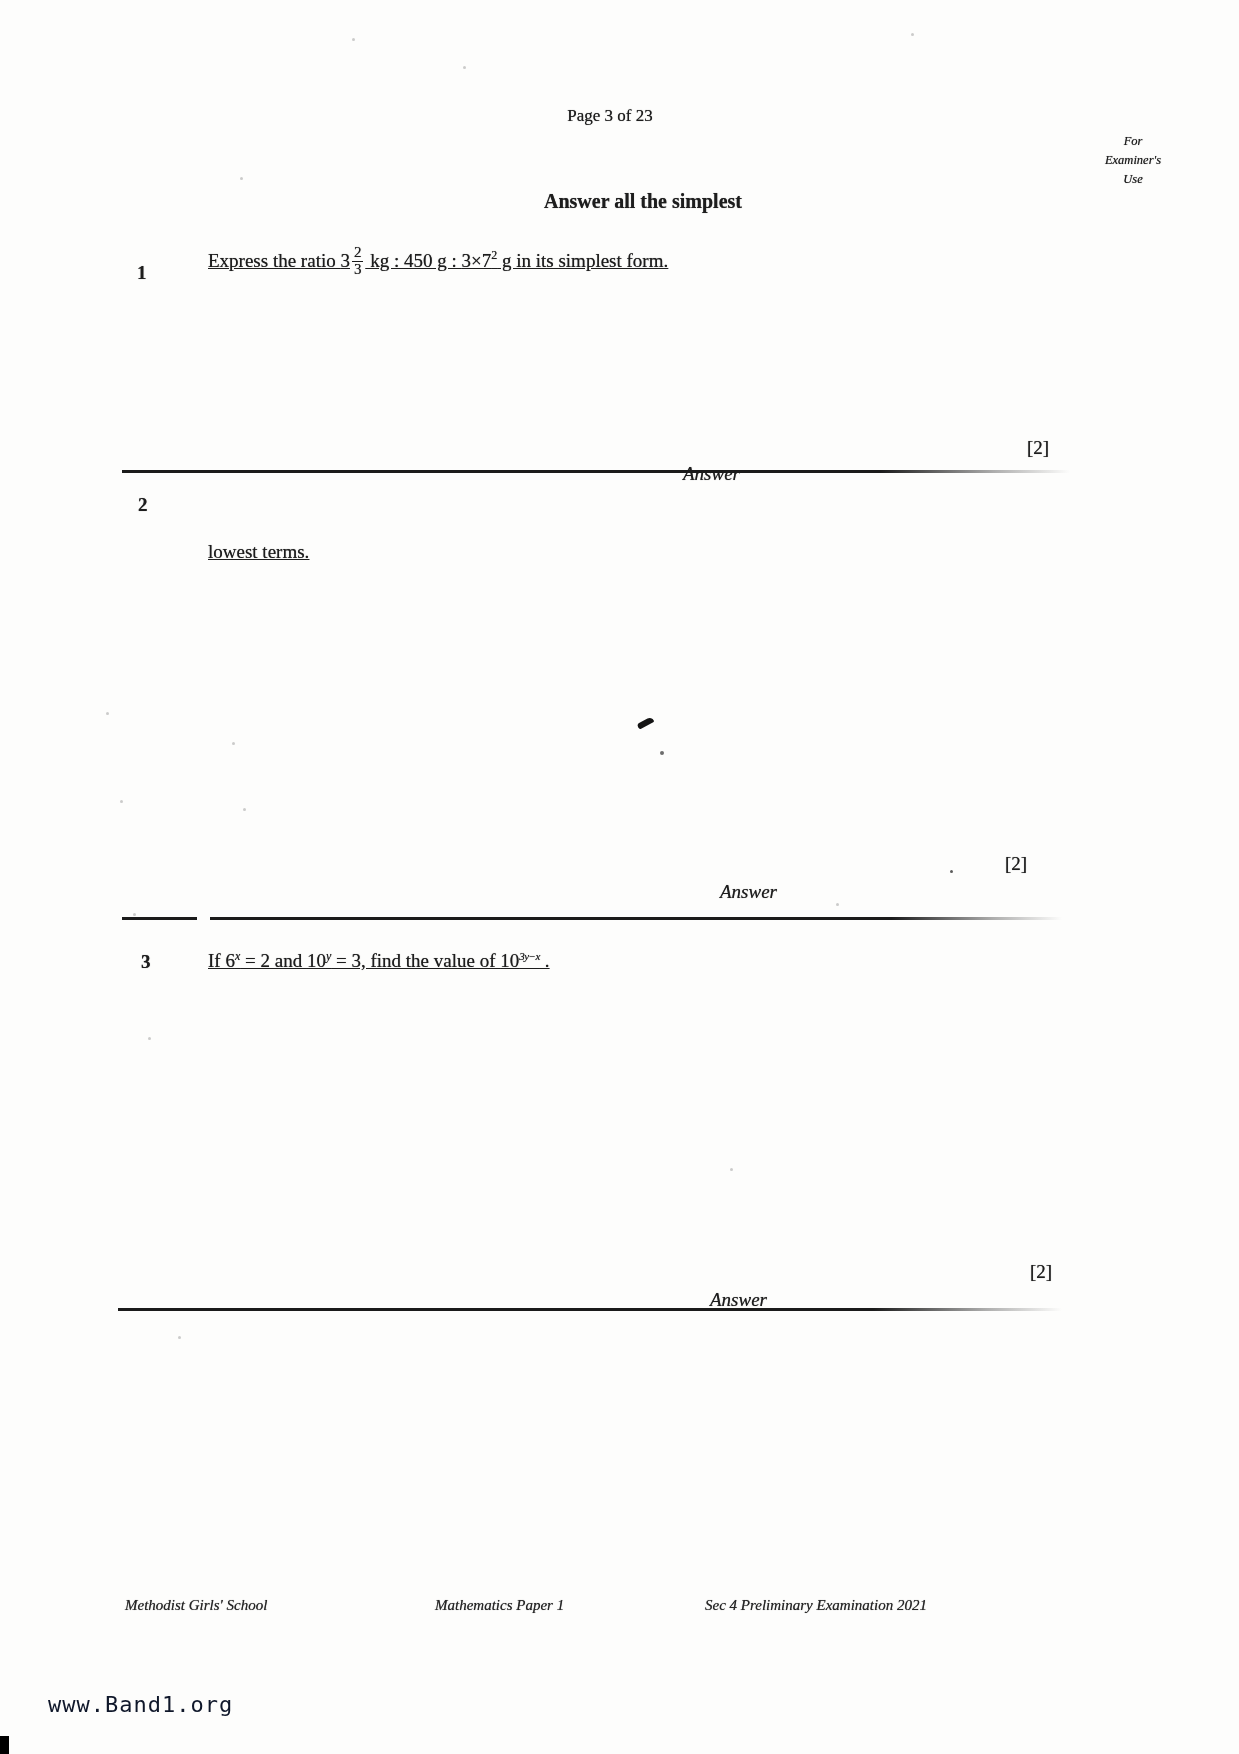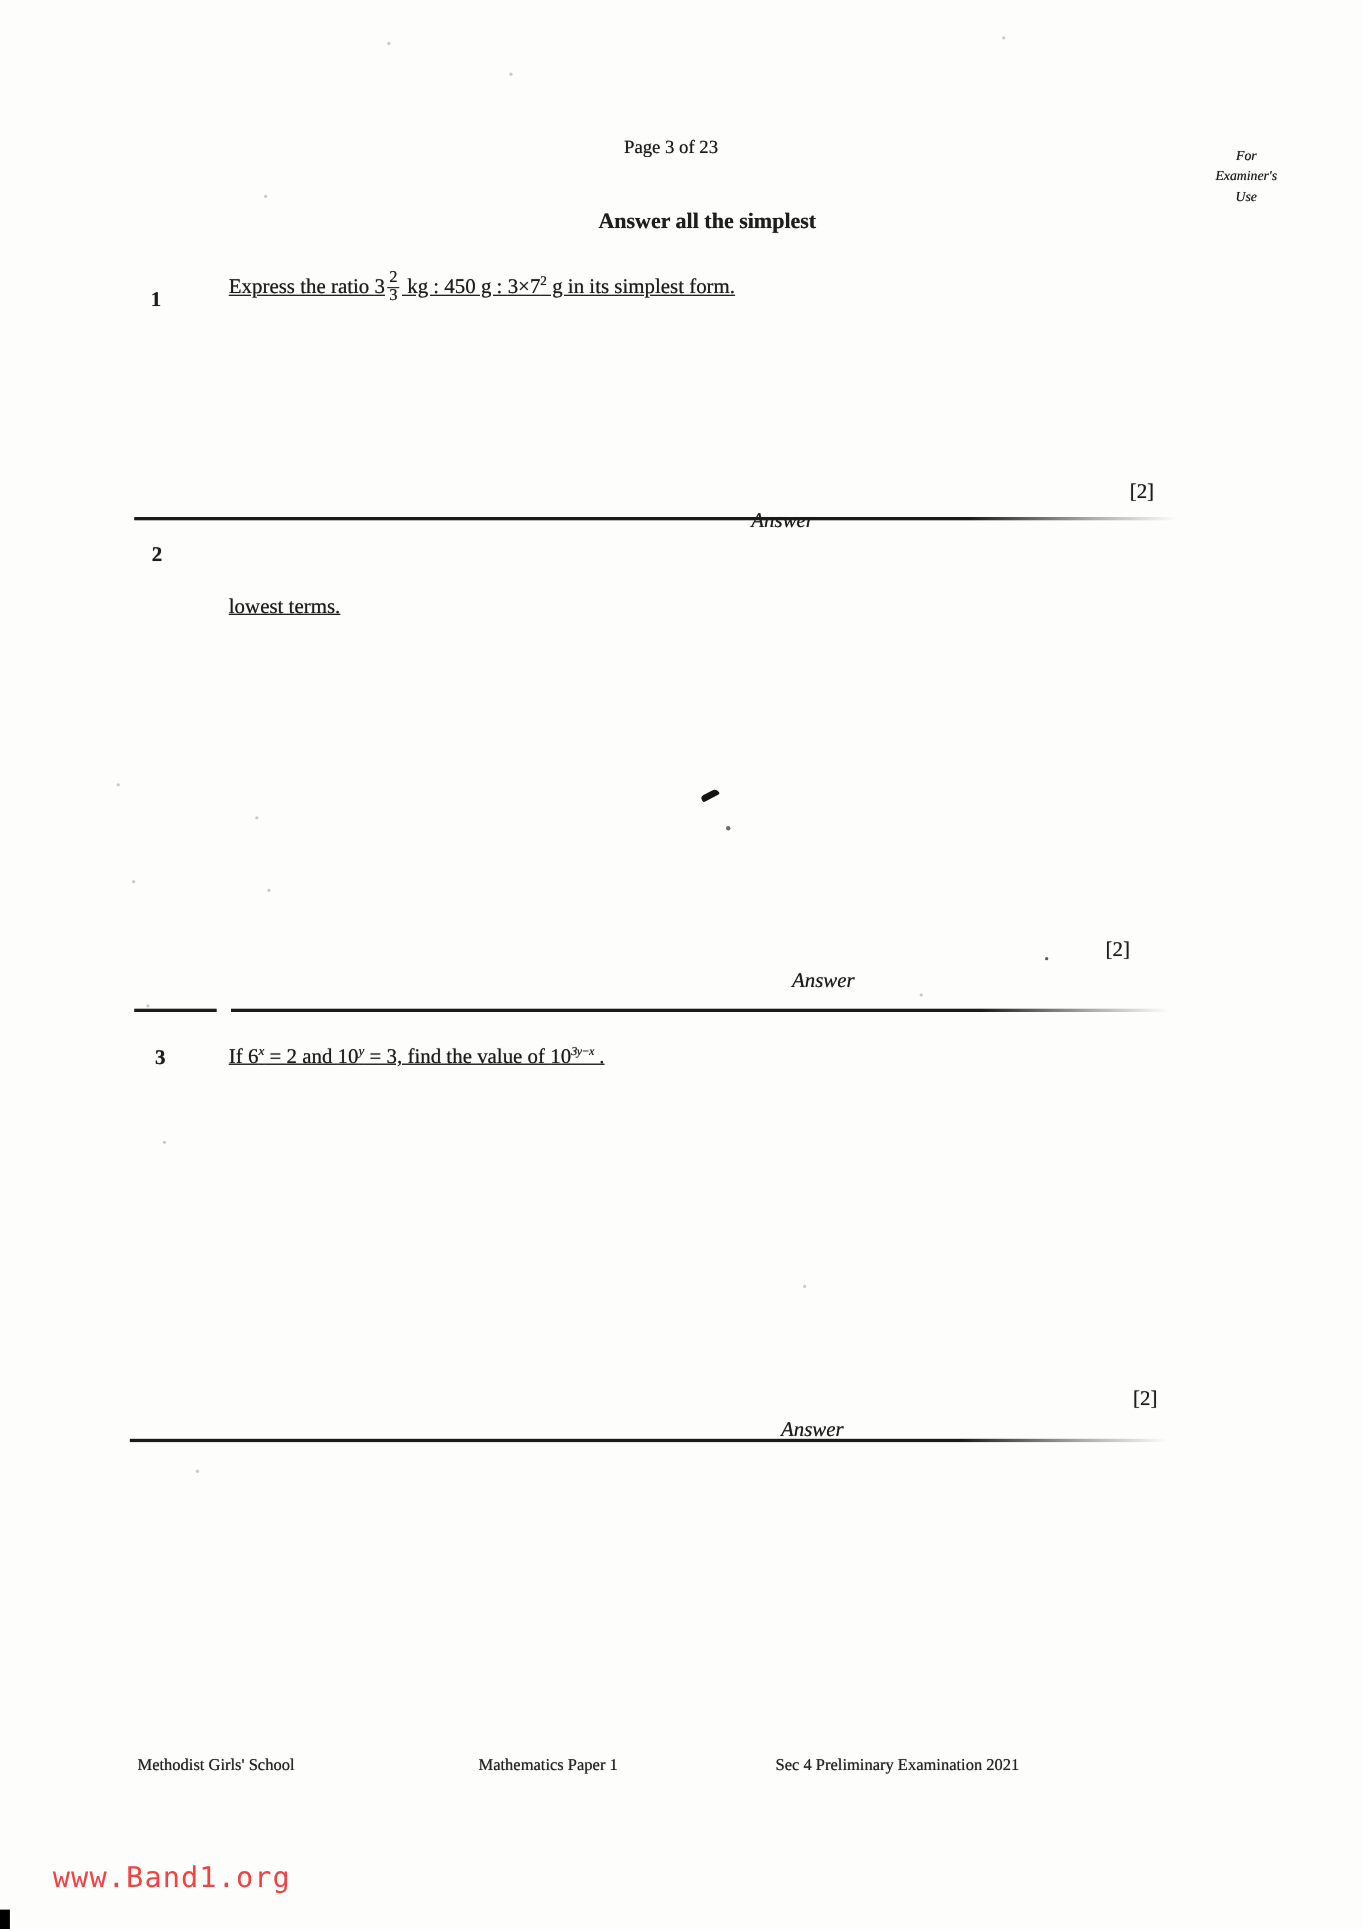--- a/index.html
+++ b/index.html
@@ -7,21 +7,21 @@
     position:relative;
     width:1239px;height:1754px;
     background:#fdfdfc;
     overflow:hidden;
     font-family:"Liberation Serif", serif;
     color:#1d1d1d;
   }
   .soft{ text-shadow:0 0 0.7px rgba(35,35,35,0.8); }
   .abs{ position:absolute; white-space:nowrap; }
 
-  .page-indicator{ left:610px; top:124px; transform:translateX(-50%); font-size:17px; }
+  .page-indicator{ left:610px; top:106px; transform:translateX(-50%); font-size:17px; }
   .examiner-note{ left:1088px; top:132px; width:90px; text-align:center;
                   font-size:12.5px; font-style:italic; line-height:1.5; white-space:normal; }
   .instruction{ left:643px; top:190px; transform:translateX(-50%); font-size:20px; font-weight:bold; }
 
   .q-number{ font-size:19px; font-weight:bold; }
   .q-line{ font-size:19px;text-decoration:underline; }
   .q-line i{ font-style:italic; }
 
   .frac{ display:inline-flex; flex-direction:column; align-items:center;
          vertical-align:middle; line-height:1.06; }
@@ -33,23 +33,23 @@
 
   sup{ font-size:12px; line-height:0; }
   .exp-wide{ font-size:11px; letter-spacing:-0.5px; }
 
   .answer-label{ font-size:19px; font-style:italic;margin-top:26px; }
   .marks{ font-size:19px; }
 
   .rule{ position:absolute; height:3px; background:#1b1b1b; }
   .rule.fade{ background:linear-gradient(90deg,#1b1b1b 0%,#1b1b1b 80%,rgba(27,27,27,0.35) 92%,rgba(27,27,27,0) 100%); }
 
-  .footer-item{ font-size:15px; color:#262626; }
+  .footer-item{ font-size:15px; color:#262626;font-style:italic; }
   .watermark{ left:48px; top:1692px; font-family:"DejaVu Sans Mono", monospace;
-              font-size:26px; color:#ef4444; letter-spacing:1px; }
+              font-size:22px; color:#0f172a; letter-spacing:1px; }
 
   .speck{ position:absolute; width:3px; height:3px; border-radius:50%;
           background:#8f8f8f; opacity:.45; }
   .pen-mark{ position:absolute; left:637px; top:720px; width:17px; height:6px;
              background:#141414; border-radius:5px 7px 2px 3px; transform:rotate(-28deg); }
   .pen-dot{ position:absolute; left:660px; top:751px; width:4px; height:4px;
             border-radius:50%; background:#6d6d6d; }
   .corner-mark{ position:absolute; left:0; top:1736px; width:9px; height:18px; background:#000; }
 </style>
 </head>

